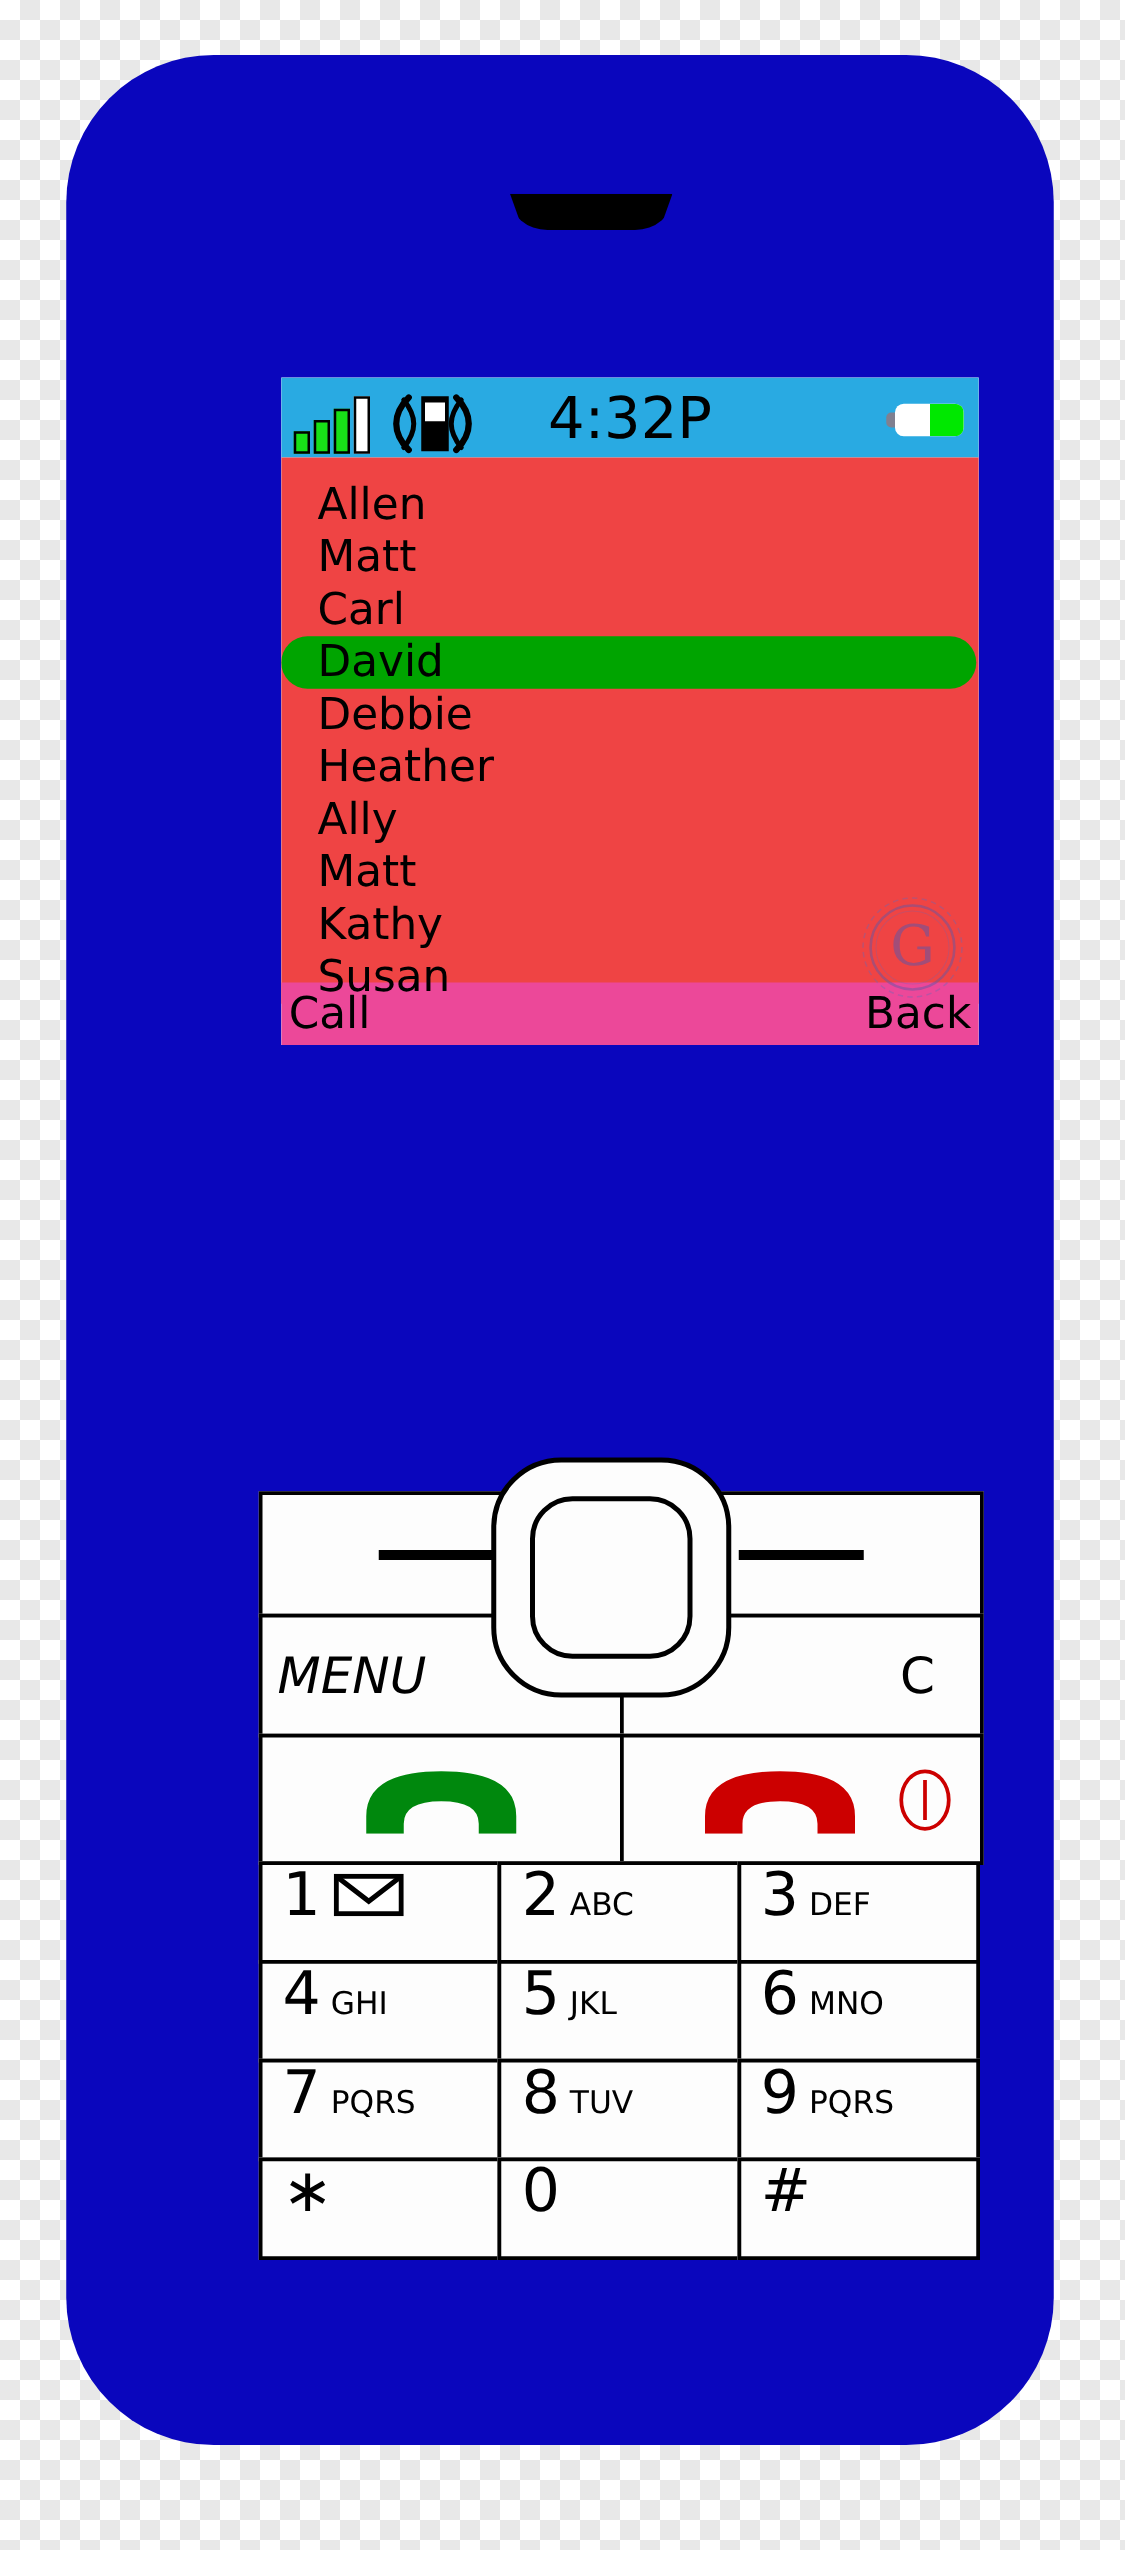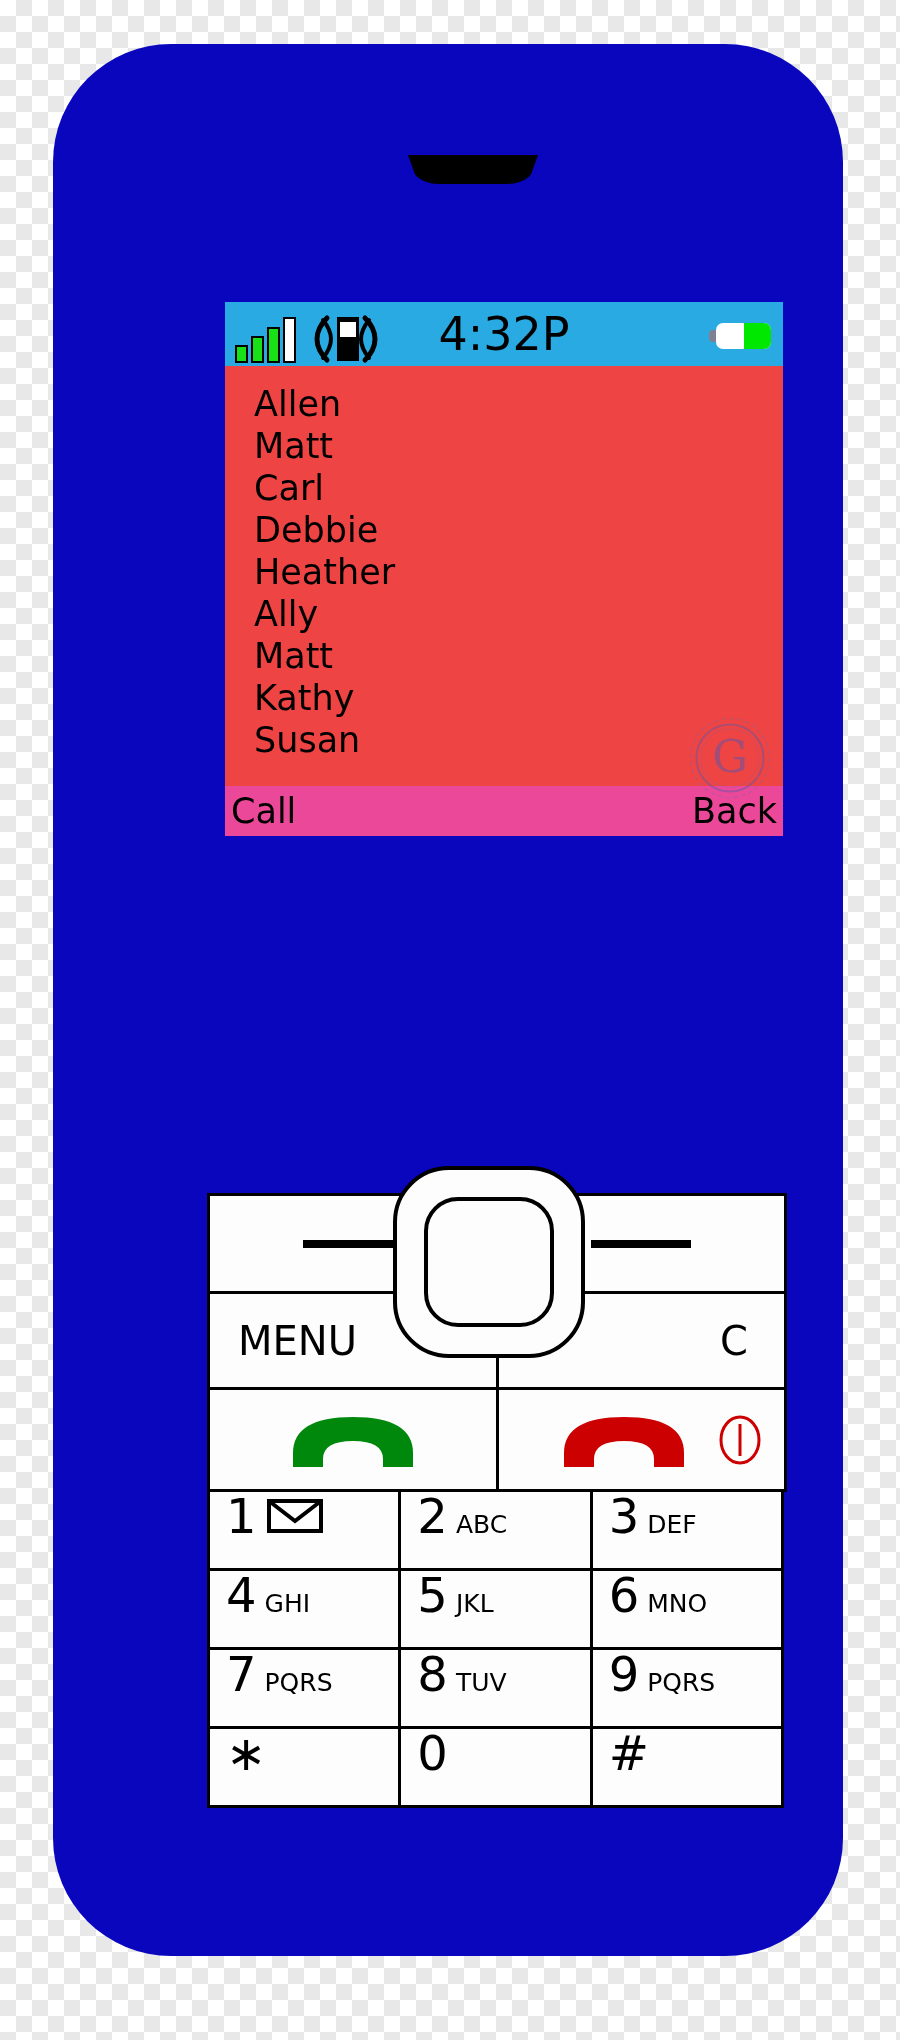--- a/index.html
+++ b/index.html
@@ -224,21 +224,21 @@
     background: #000;
   }
 
   
   .row-menu { height: 96px; }
   .menu-cell { width: 50%; }
   .menu-label {
     font-size: 40px;
     color: #000;
   }
-  .menu-cell.left .menu-label { margin-left: 28px; }
+  .menu-cell.left .menu-label { margin-left: 12px; font-style: italic; }
   .menu-cell.right { justify-content: flex-end; }
   .menu-cell.right .menu-label { margin-right: 36px; }
 
   
   .row-call { height: 102px; }
   .call-cell { width: 50%; justify-content: center; position: relative; }
   .handset {
     width: 124px;
     height: 54px;
   }
@@ -346,20 +346,23 @@
 
       <div class="contact-row">
           <span>Allen</span>
         </div>
         <div class="contact-row">
           <span>Matt</span>
         </div>
         <div class="contact-row">
           <span>Carl</span>
         </div>
+        <div class="contact-row selected">
+          <span>David</span>
+        </div>
         <div class="contact-row">
           <span>Debbie</span>
         </div>
         <div class="contact-row">
           <span>Heather</span>
         </div>
         <div class="contact-row">
           <span>Ally</span>
         </div>
         <div class="contact-row">

